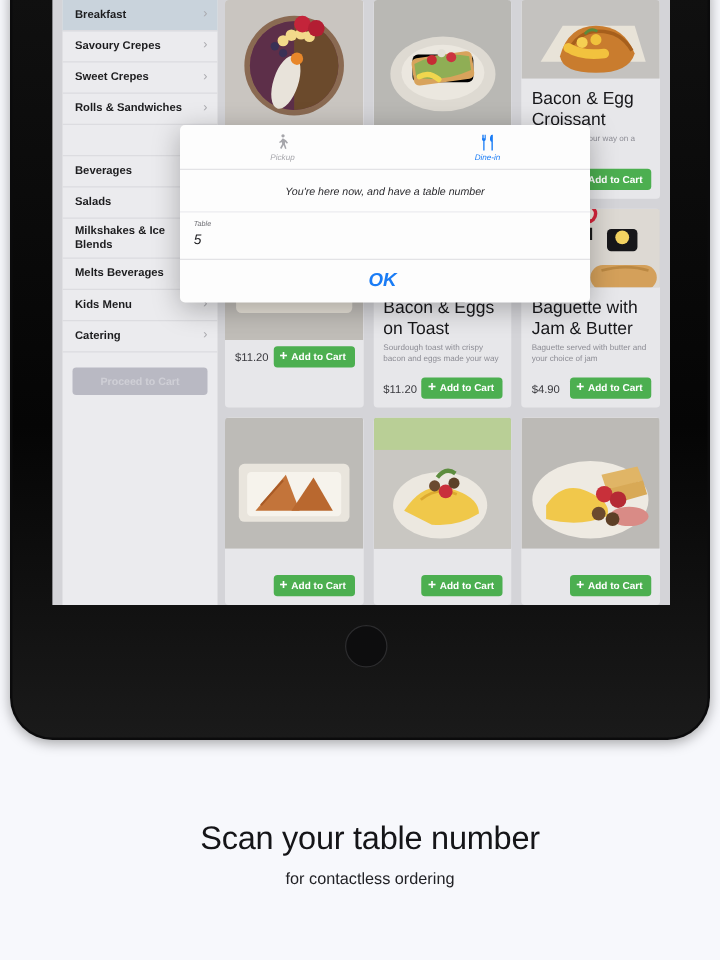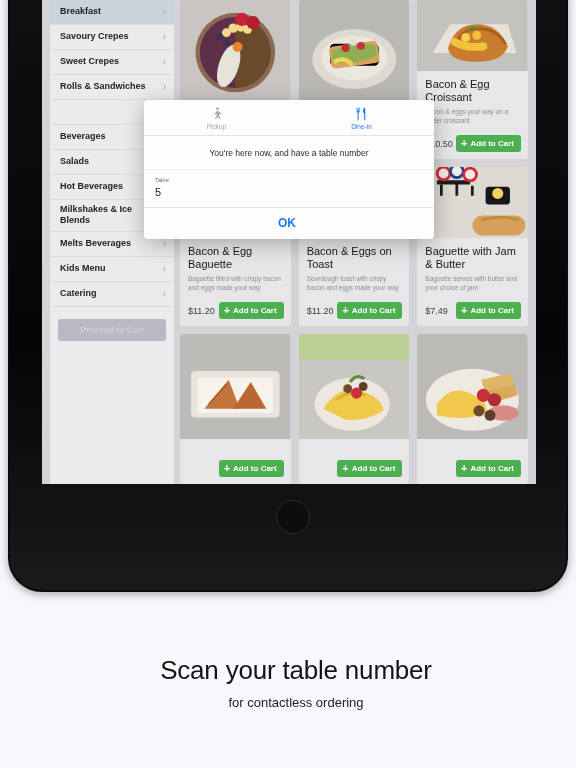--- a/index.html
+++ b/index.html
@@ -76,65 +76,66 @@
   }
   .card {
     background: #e7e7ea;
     border-radius: 3px;
     overflow: hidden;
     display: flex; flex-direction: column;
   }
   .thumb { width: 100%; height: 105px; position: relative; overflow: hidden; }
   .thumb svg { display:block; width: 100%; height: 100%; }
   .card-body { padding: 7px 8px 4px 8px; flex: 1; }
-  .p-title { font-size: 11px; color: #17171a; line-height: 1.18; }
+  .p-title { font-size: 14px; color: #17171a; line-height: 1.18; }
   .p-desc { font-size: 6.5px; color: #8d8d95; line-height: 1.35; margin-top: 5px; }
   .card-foot {
     display: flex; align-items: center; justify-content: space-between;
     padding: 5px 7px 7px 8px;
   }
   .p-price { font-size: 9px; color: #3a3a3f; }
   .add-btn {
     background: #4caf50; color: #fff;
     border-radius: 3px;
     height: 17px; padding: 0 7px 0 5px;
     display: flex; align-items: center; gap: 3px;
     font-size: 8px; font-weight: bold;
   }
   .add-btn .plus { font-size: 11px; line-height: 1; font-weight: bold; }
 
   
   #modal {
     position: absolute; left: 102px; top: 136px;
-    width: 290px;
+    width: 328px;
     background: #fdfdfd;
     border-radius: 4px;
     box-shadow: 0 5px 22px rgba(0,0,0,.28);
     overflow: hidden;
     z-index: 20;
+    font-style: italic;
   }
   #modal-tabs { display: flex; border-bottom: 1px solid #e3e3e6; }
   .mtab {
     flex: 1; padding: 6px 0 5px 0;
     display: flex; flex-direction: column; align-items: center; gap: 2px;
   }
   .mtab .ico { height: 15px; display: flex; align-items: center; }
   .mtab .lbl { font-size: 6.5px; }
   .mtab.inactive .lbl { color: #a6a6ab; }
   .mtab.active .lbl { color: #1a7cf5; }
   #modal-msg {
     text-align: center; font-size: 8.5px; color: #2a2a2e;
     padding: 12px 10px 11px 10px;
     border-bottom: 1px solid #ececef;
   }
   #table-field { padding: 7px 11px 9px 11px; border-bottom: 1px solid #e3e3e6; }
   #table-label { font-size: 5.8px; color: #6e6e74; }
   #table-value { font-size: 11px; color: #18181b; margin-top: 3px; }
   #modal-ok {
-    text-align: center; font-size: 12px; font-weight: bold;
+    text-align: center; font-size: 15px; font-weight: bold;
     color: #1a7cf5; padding: 8px 4px 9px 0;
   }
 
   
   #caption { position: absolute; left: 16px; right: 0; top: 655px; text-align: center; }
   #caption-title { font-size: 26px; color: #151518; letter-spacing: -.2px; }
   #caption-sub { font-size: 13px; color: #222226; margin-top: 9px; }
 </style>
 </head>
 <body>
@@ -165,24 +166,20 @@
             </div>
             <div class="cat">
               <span class="chev">›</span>
             </div>
             <div class="cat">
               <span>Beverages</span>
               <span class="chev">›</span>
             </div>
             <div class="cat">
               <span>Salads</span>
-              <span class="chev">›</span>
-            </div>
-            <div class="cat">
-              <span>Hot Beverages</span>
               <span class="chev">›</span>
             </div>
             <div class="cat">
               <span>Milkshakes &amp; Ice Blends</span>
               <span class="chev">›</span>
             </div>
             <div class="cat">
               <span>Melts Beverages</span>
               <span class="chev">›</span>
             </div>
@@ -289,24 +286,20 @@
                 <rect width="100" height="100" fill="#c0bdb8"></rect>
                 <rect x="8" y="56" width="84" height="22" rx="4" fill="#e6e1d7"></rect>
       <path d="M16 62q30-26 66-10 2 10-10 14H24z" fill="#d09a4c"></path>
       <path d="M26 56q22-14 46-4" stroke="#b27a2e" stroke-width="2.5" fill="none"></path>
       <path d="M30 52q14-6 28-1" stroke="#f3c83f" stroke-width="8" fill="none" stroke-linecap="round"></path>
       <circle cx="40" cy="50" r="5" fill="#f5d059"></circle>
                 <circle cx="52" cy="48" r="5" fill="#efc23d"></circle>
       <path d="M46 42q6-7 13-3" stroke="#5d8d3f" stroke-width="3" fill="none"></path>
               </svg>
             </div>
-            <div class="card-body">
-              <div class="p-title">Bacon &amp; Egg Baguette</div>
-              <div class="p-desc">Baguette filled with crispy bacon and eggs made your way</div>
-            </div>
             <div class="card-foot">
               <div class="p-price">$11.20</div>
               <div class="add-btn">
                 <span class="plus">+</span>
                 <span>Add to Cart</span>
               </div>
             </div>
           </div>
           <div class="card">
             <div class="thumb">
@@ -351,21 +344,21 @@
       <circle cx="73" cy="42" r="5" fill="#f2d261"></circle>
       <rect x="50" y="62" width="48" height="18" rx="9" fill="#d4a05a"></rect>
       <path d="M58 66q18-5 34 0" stroke="#bb8842" stroke-width="2" fill="none"></path>
               </svg>
             </div>
             <div class="card-body">
               <div class="p-title">Baguette with Jam &amp; Butter</div>
               <div class="p-desc">Baguette served with butter and your choice of jam</div>
             </div>
             <div class="card-foot">
-              <div class="p-price">$7.49</div>
+              <div class="p-price">$4.90</div>
               <div class="add-btn">
                 <span class="plus">+</span>
                 <span>Add to Cart</span>
               </div>
             </div>
           </div>
           <div class="card">
             <div class="thumb">
               <svg viewBox="0 0 100 100" preserveAspectRatio="xMidYMid slice">
                 <rect width="100" height="100" fill="#bdbbb7"></rect>

